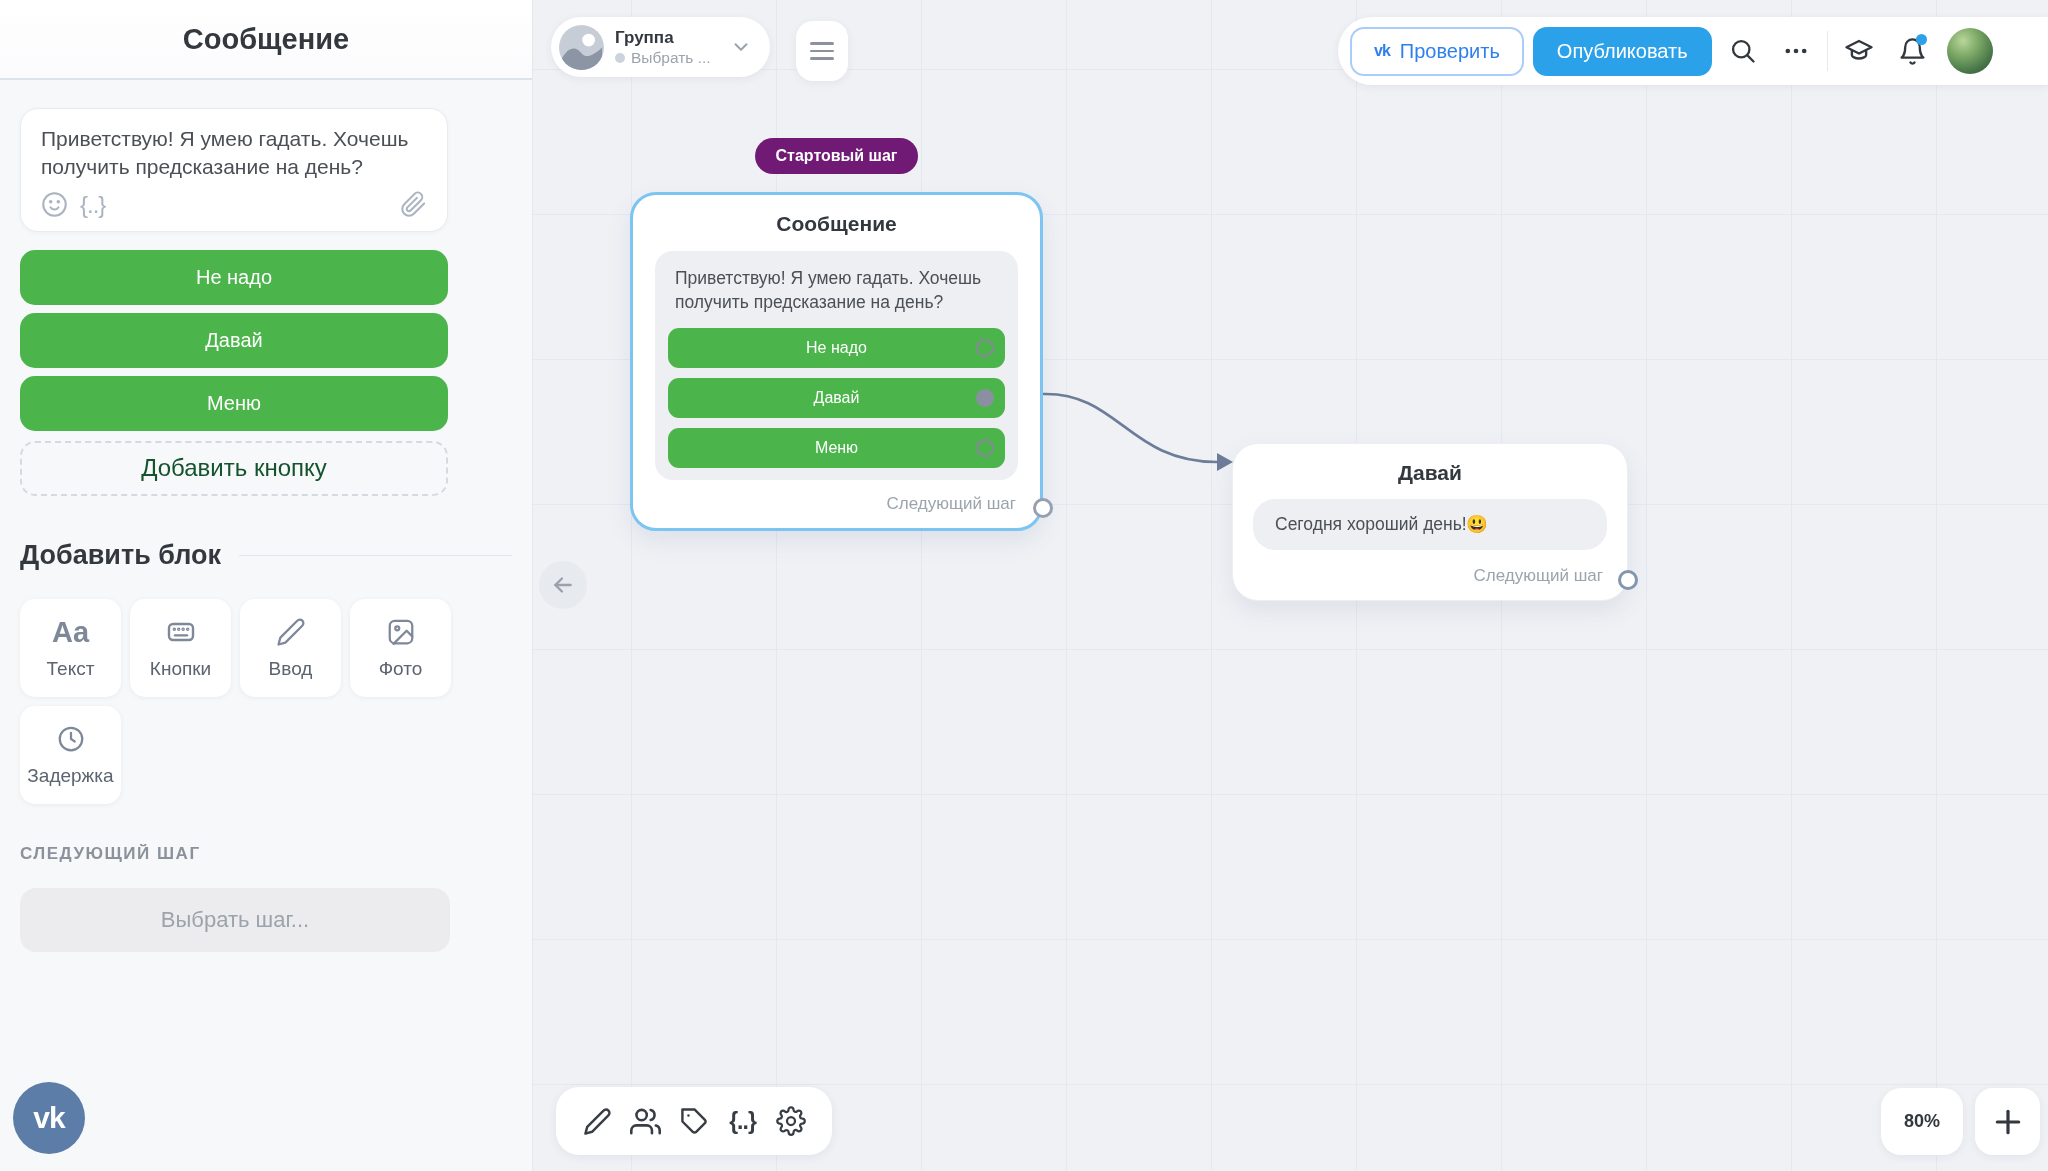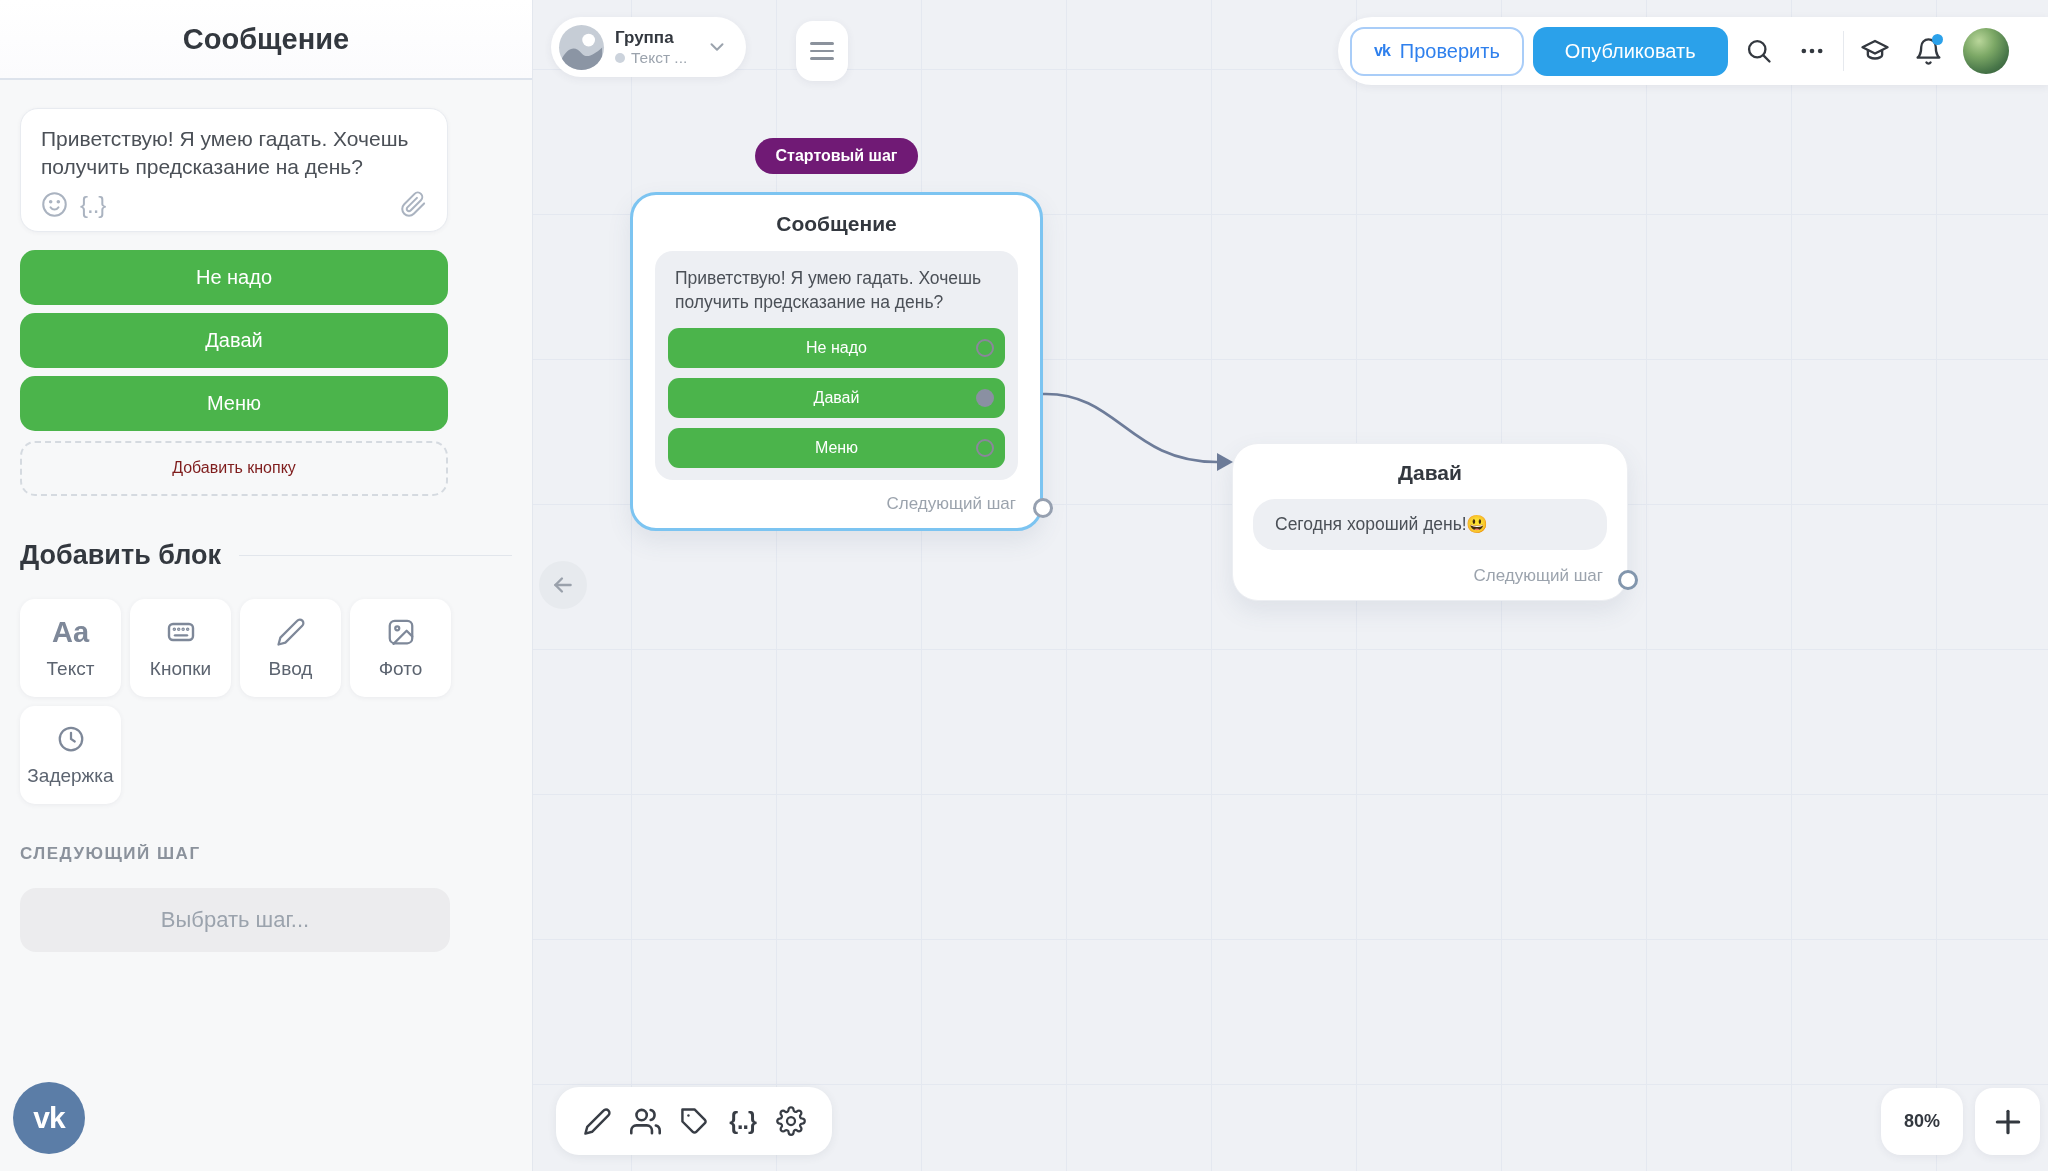--- a/index.html
+++ b/index.html
@@ -20,21 +20,21 @@
   .msg-icons { display:flex; align-items:center; margin-top:10px; color:#aab3c0; }
   .msg-icons .grow { flex:1; }
   .icon-btn { display:inline-flex; align-items:center; justify-content:center; cursor:pointer; }
   .braces-glyph { font-size:24px; color:#aab3c0; letter-spacing:-1px; margin-left:12px; font-weight:400; }
 
   .sb-btn { width:428px; height:55px; margin-top:8px; border-radius:15px; background:#4bb44b;
     color:#fff; font-size:20px; display:flex; align-items:center; justify-content:center;
     cursor:pointer; border:none; }
   .sb-btn.first { margin-top:18px; }
   .sb-btn-dashed { width:428px; height:55px; margin-top:10px; border-radius:15px;
-    border:2px dashed #d5dae0; color:#7f1d1d; font-size:16px; background:transparent;
+    border:2px dashed #d5dae0; color:#14532d; font-size:24px; background:transparent;
     display:flex; align-items:center; justify-content:center; cursor:pointer; }
 
   .section-head { display:flex; align-items:center; margin-top:44px; }
   .section-title { font-size:27px; font-weight:800; color:#33383f; white-space:nowrap; }
   .section-line { flex:1; height:1px; background:#e2e6ec; margin-left:18px; }
 
   .tiles { display:flex; flex-wrap:wrap; gap:9px; margin-top:28px; width:450px; }
   .tile { width:101px; height:98px; background:#ffffff; border-radius:15px;
     box-shadow:0 1px 5px rgba(50,60,80,.07); display:flex; flex-direction:column;
     align-items:center; justify-content:center; gap:9px; cursor:pointer; }
@@ -104,21 +104,21 @@
     align-items:center; justify-content:center; gap:5px; cursor:pointer; }
   .menu-btn span { display:block; width:24px; height:2.5px; background:#8b929c; border-radius:2px; }
 
   .top-right { position:absolute; left:805px; right:0; top:17px; height:68px; background:#fff;
     border-radius:34px 0 0 34px; box-shadow:0 2px 8px rgba(50,60,80,.07);
     display:flex; align-items:center; padding:0 6px 0 12px; gap:9px; }
   .btn-check { height:49px; padding:0 22px; border-radius:14px; border:2px solid #a9cdf8;
     background:#fff; color:#2f80ed; font-size:20px; display:flex; align-items:center; gap:10px;
     cursor:pointer; font-weight:400; }
   .vk-mini { font-size:16px; font-weight:800; letter-spacing:-1px; text-transform:lowercase; }
-  .btn-publish { height:49px; padding:0 32px; border-radius:14px; border:none; background:#2ba1ea;
+  .btn-publish { height:49px; padding:0 24px; border-radius:14px; border:none; background:#2ba1ea;
     color:#fff; font-size:20px; display:flex; align-items:center; cursor:pointer; }
   .tool-ic { width:44px; height:49px; display:flex; align-items:center; justify-content:center;
     color:#33383f; cursor:pointer; }
   .vdiv { width:1.5px; height:40px; background:#e6e9ee; }
   .bell-wrap { position:relative; }
   .bell-dot { position:absolute; top:7px; right:7px; width:11px; height:11px; border-radius:50%;
     background:#2ba1ea; }
   .user-avatar { width:46px; height:46px; border-radius:50%; margin:0 4px; cursor:pointer;
     background:radial-gradient(circle at 35% 28%, #b9d69a 0%, #7ca866 35%, #477548 70%, #2d5233 100%); }
 
@@ -275,21 +275,21 @@
     <span class="group-avatar">
       <svg width="45" height="45" viewBox="0 0 24 24">
         <circle cx="15.8" cy="8" r="3.4" fill="#ffffff"></circle>
         <path d="M1 19 C5 11 9 11.5 12 15 C14.5 18 18 16.5 23 12 L23 24 L1 24 Z" fill="#8b95a4"></path>
       </svg>
     </span>
     <span>
       <div class="group-name">Группа</div>
       <div class="group-sub">
         <span class="dot"></span>
-        <span>Текст ...</span>
+        <span>Выбрать ...</span>
       </div>
     </span>
     <span class="chev">
       <svg width="22" height="22" viewBox="0 0 24 24" fill="none" stroke="#9ba3ad" stroke-width="2.2" stroke-linecap="round" stroke-linejoin="round">
           <path d="M6 9l6 6 6-6"></path>
         </svg>
     </span>
   </div>
 
   <div class="menu-btn">

